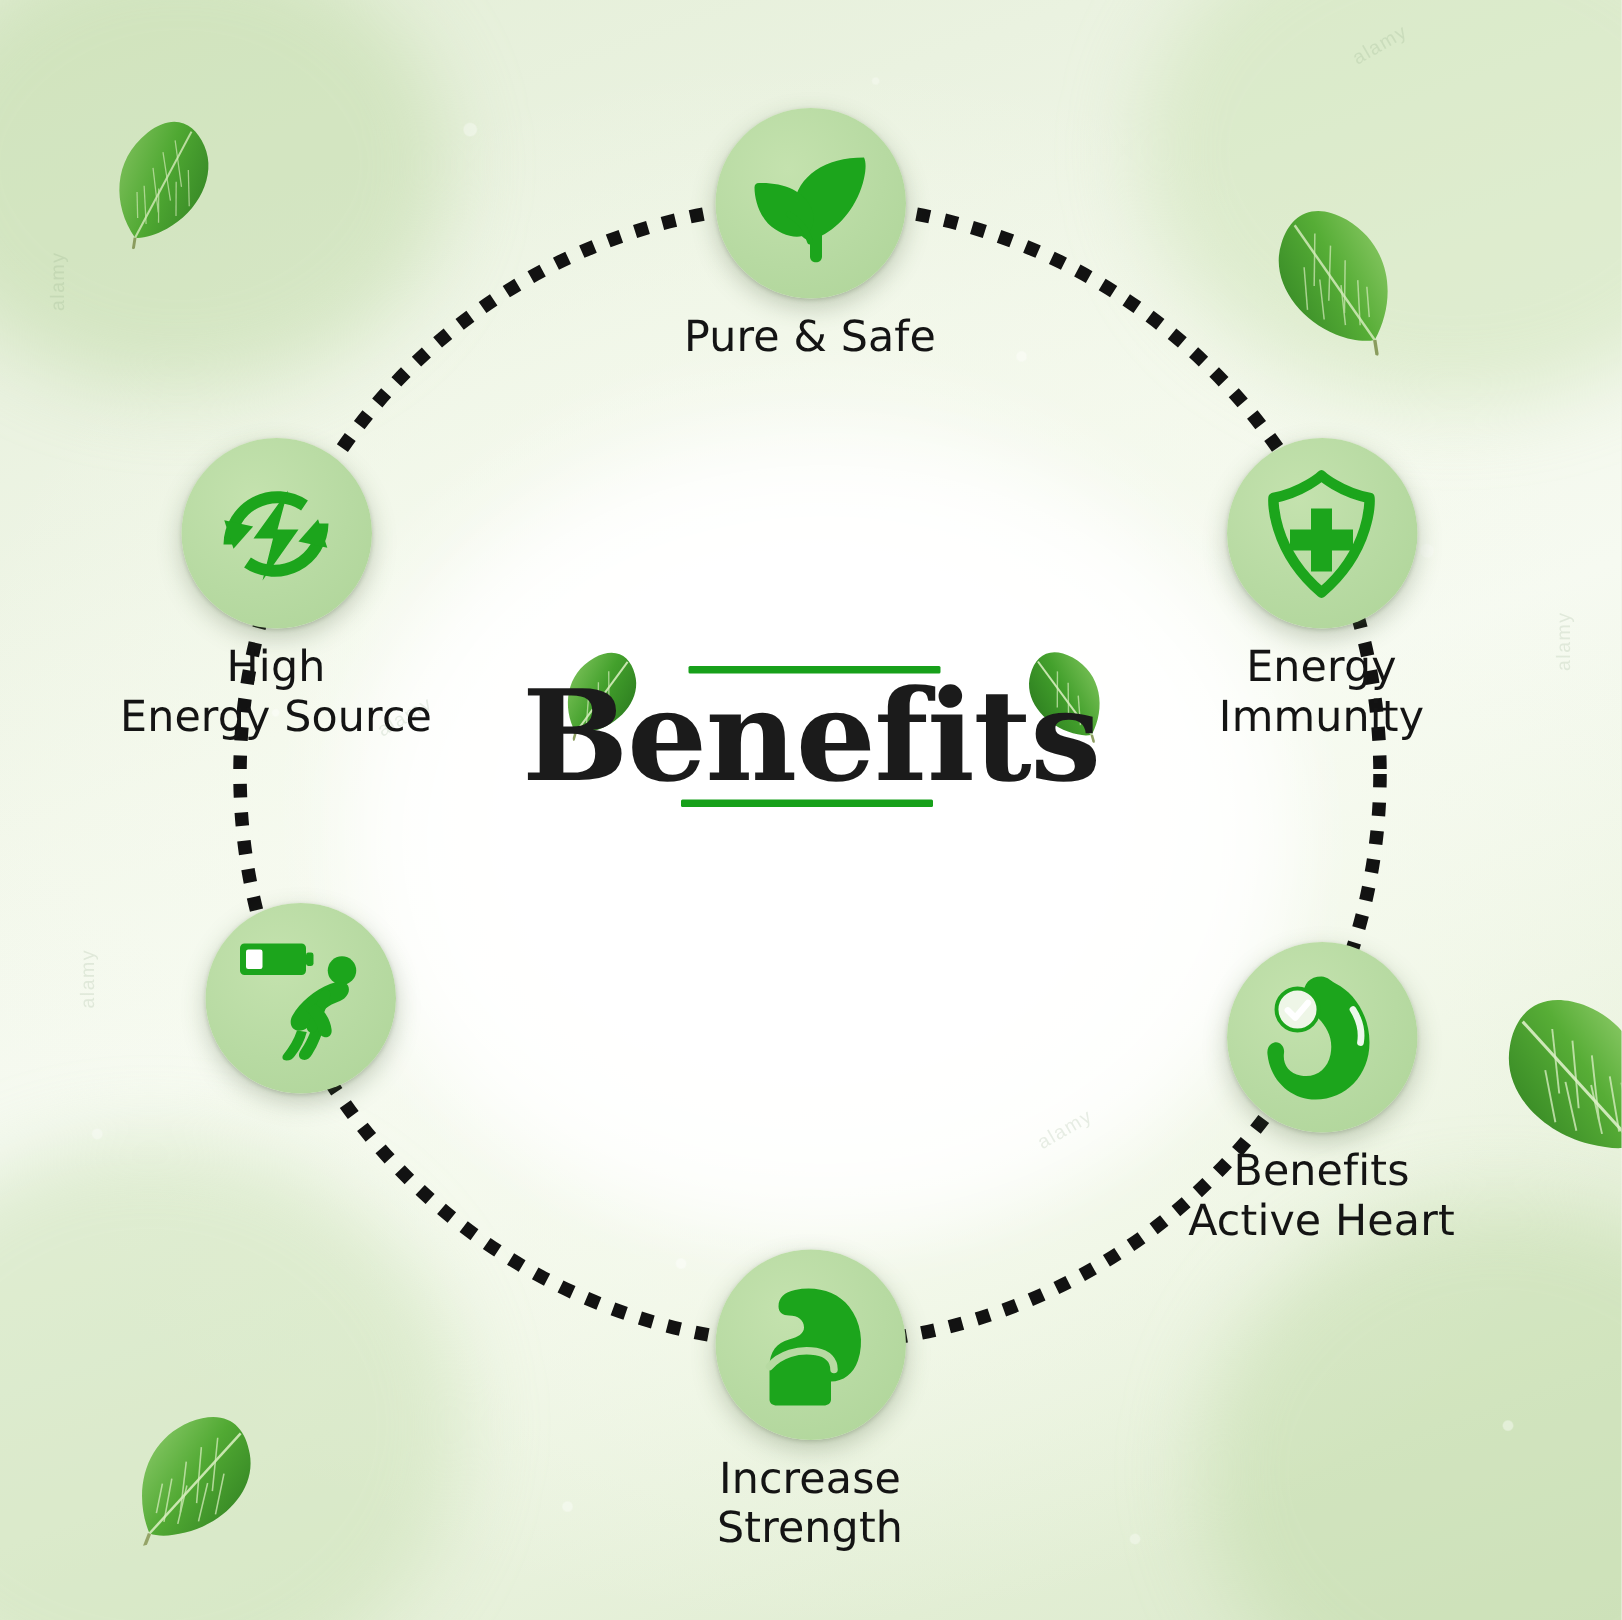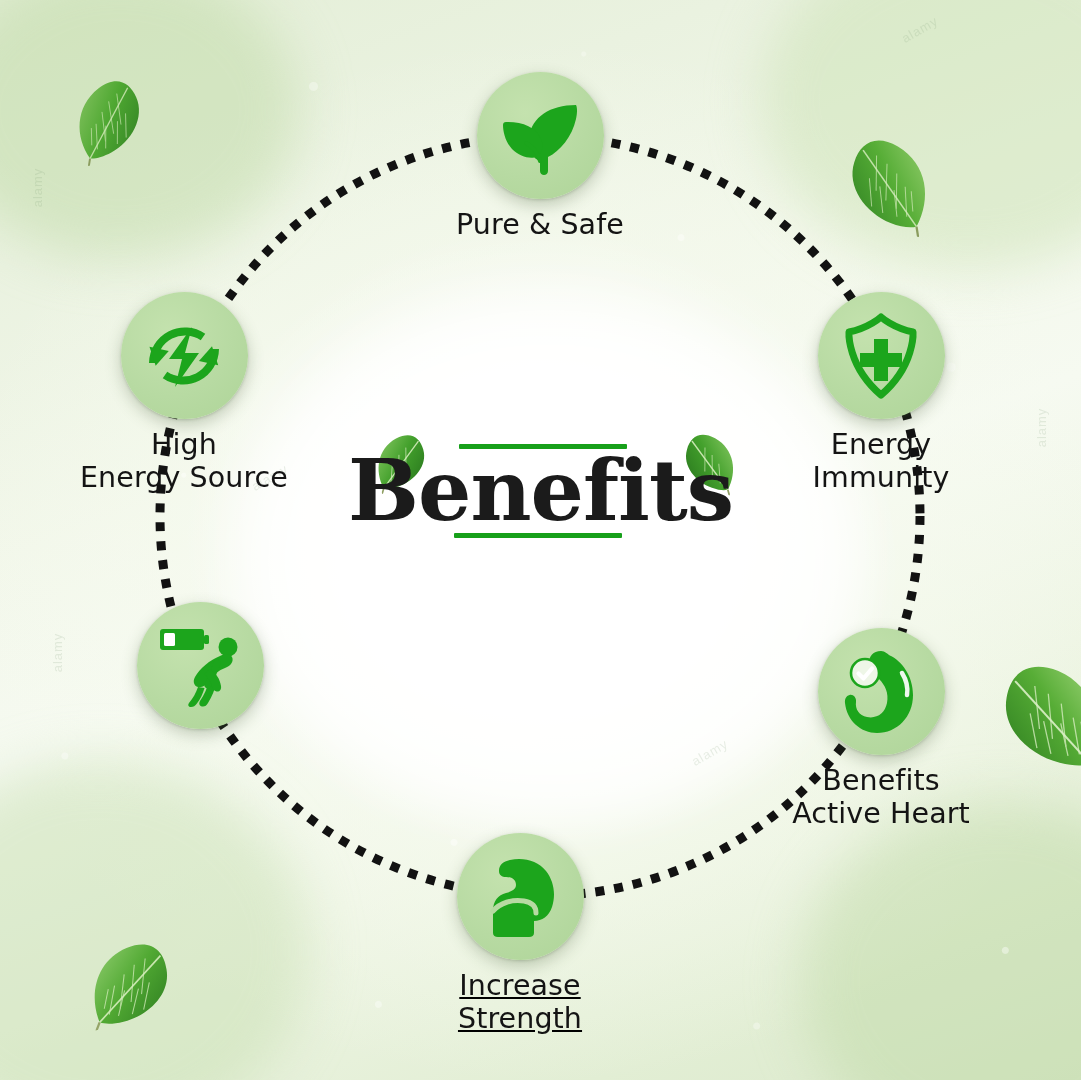--- a/index.html
+++ b/index.html
@@ -301,21 +301,21 @@
 
           <circle cx="26" cy="26" r="14" fill="#eef6e7" stroke="#1ca51c" stroke-width="2.6"></circle>
           <path d="M19.5 26.5 L24.5 31.5 L33 21.5" stroke="#ffffff" stroke-width="4.2" fill="none" stroke-linecap="round" stroke-linejoin="round"></path>
         </svg>
       </span>
     </div>
     <div class="node-label">Benefits
 Active Heart</div>
   </div>
 
-  <div class="node" style="left:520px;top:833px;text-decoration:underline;">
+  <div class="node" style="left:540px;top:833px;">
     <div class="bubble">
       <span>
         <svg width="88" height="84" viewBox="0 0 88 84">
 
           <path d="M34 5 C48 2 62 6 70 16 C78 26 80 40 76 52 C73 61 66 66 58 66
                    L58 78 C58 80.5 56 82 53 82 L22 82 C19 82 17 80.5 17 78 L17 56
                    C17 46 22 40 30 38 C36 36.5 40 34 40 30 C40 25 36 22 30 22
                    C26 22 23 20 23 16 C23 10 27 6.4 34 5 Z" fill="#1ca51c"></path>
 
           <path d="M17 56 C24 48 36 44 48 46 C56 47.4 60 52 60 58" stroke="#b7daa2" stroke-width="5" fill="none" stroke-linecap="round"></path>

